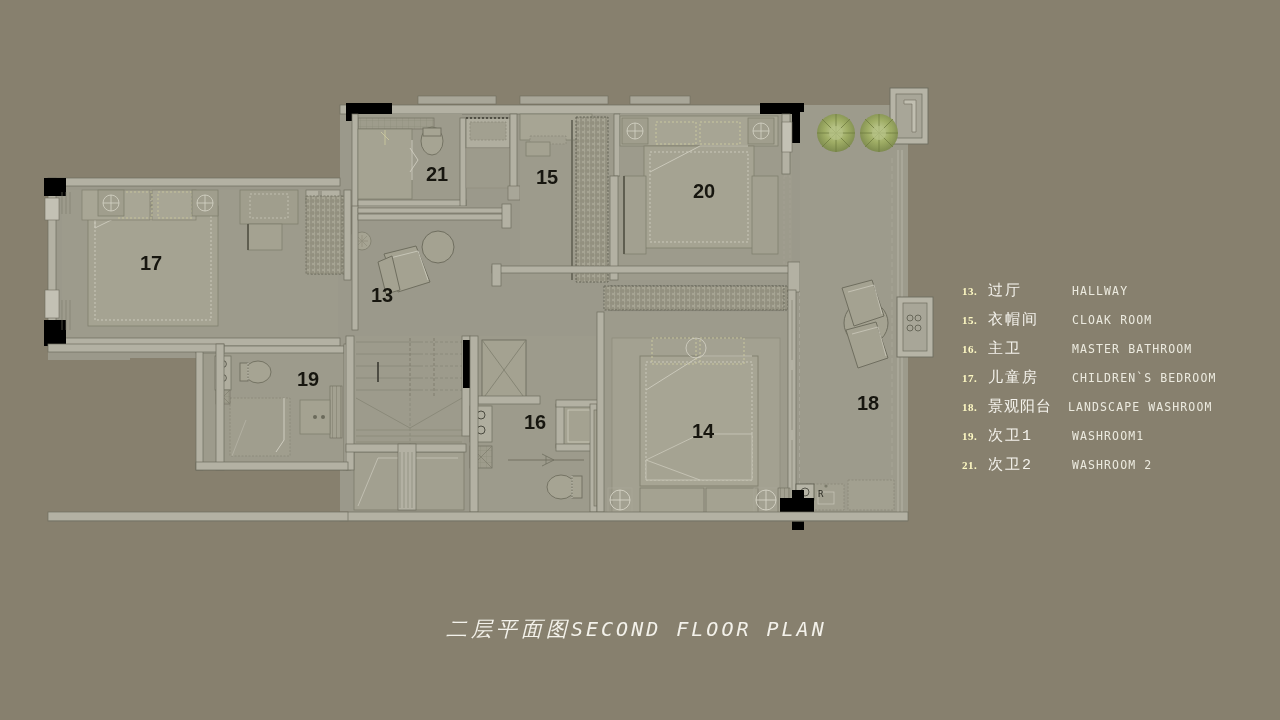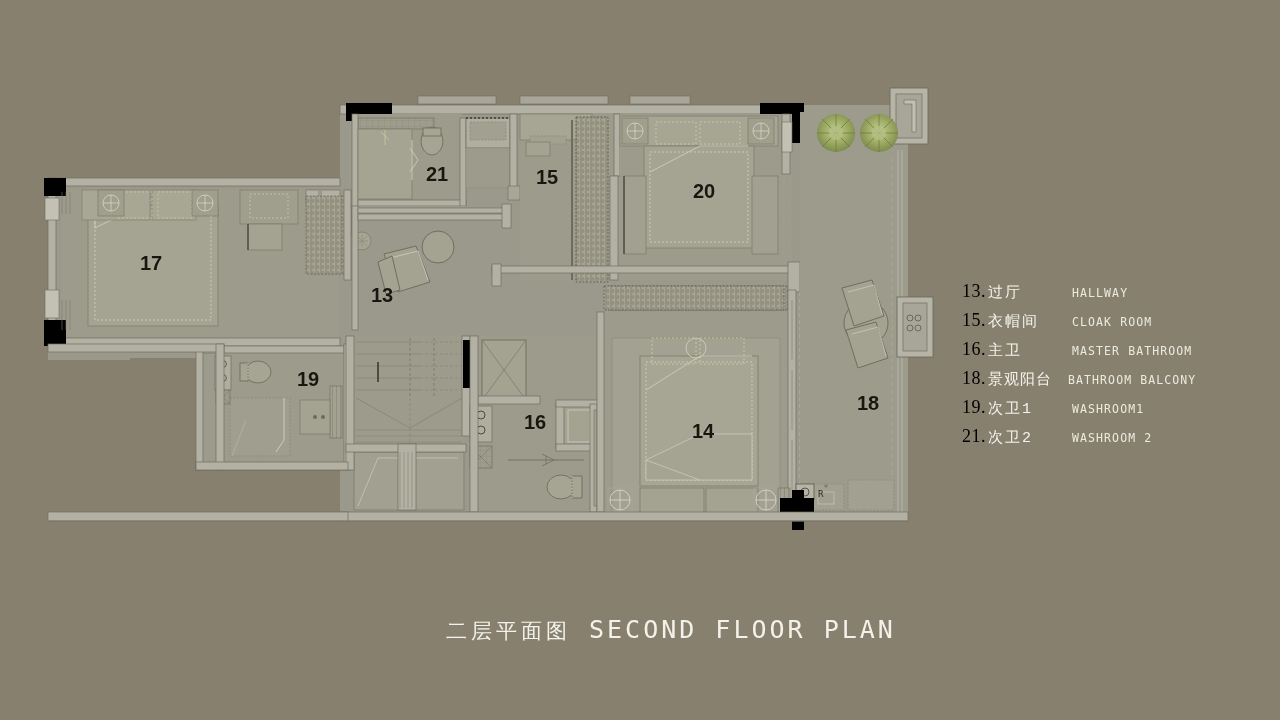--- a/index.html
+++ b/index.html
@@ -15,48 +15,49 @@
 
   
   #legend{
     position:absolute;left:962px;top:281px;width:300px;
   }
   .legend-row{
     display:flex;align-items:baseline;height:29px;
     white-space:nowrap;
   }
   .lg-num{
-    color:#000000;font-size:18px;letter-spacing:.5px;
+    color:#fef9c3;font-size:11px;letter-spacing:.5px;
     font-family:"Liberation Serif",serif;
-    width:26px;display:inline-block;
+    width:26px;display:inline-block;font-weight:bold;
   }
   .lg-cn{
     color:#f4f2ec;font-size:15px;
     font-family:Liberation Mono, monospace;
     letter-spacing:2px;
     min-width:84px;display:inline-block;
   }
   .lg-en{
     color:#eceadf;font-size:11.5px;letter-spacing:1.1px;
     font-family:"DejaVu Sans Mono","Liberation Mono",monospace;
     display:inline-block;
   }
 
   
   #title{
     position:absolute;left:446px;top:615px;
-    display:flex;align-items:baseline;gap:18px;
+    display:flex;align-items:baseline;
     color:#f3f1ea;
+    font-style:italic;
   }
   #title .t-cn{
     font-size:21px;letter-spacing:4px;
     font-family:"DejaVu Sans",sans-serif;
   }
   #title .t-en{
-    font-size:25px;letter-spacing:3px;
+    font-size:20px;letter-spacing:3px;
     font-family:"DejaVu Sans Mono","Liberation Mono",monospace;
   }
 
   
   .room-num{
     position:absolute;color:#17160f;
     font-family:"Liberation Sans",sans-serif;
     font-size:20px;font-weight:700;
     letter-spacing:0px;
     text-shadow:0 0 1px rgba(255,255,255,.15);
@@ -495,23 +496,28 @@
       <span class="lg-num">15.</span>
       <span class="lg-cn">衣帽间</span>
       <span class="lg-en">CLOAK ROOM</span>
     </div>
     <div class="legend-row">
       <span class="lg-num">16.</span>
       <span class="lg-cn">主卫</span>
       <span class="lg-en">MASTER BATHROOM</span>
     </div>
     <div class="legend-row">
+      <span class="lg-num">17.</span>
+      <span class="lg-cn">儿童房</span>
+      <span class="lg-en">CHILDREN`S BEDROOM</span>
+    </div>
+    <div class="legend-row">
       <span class="lg-num">18.</span>
       <span class="lg-cn" style="letter-spacing:1px;min-width:80px">景观阳台</span>
-      <span class="lg-en">BATHROOM BALCONY</span>
+      <span class="lg-en">LANDSCAPE WASHROOM</span>
     </div>
     <div class="legend-row">
       <span class="lg-num">19.</span>
       <span class="lg-cn">次卫1</span>
       <span class="lg-en">WASHROOM1</span>
     </div>
     <div class="legend-row">
       <span class="lg-num">21.</span>
       <span class="lg-cn">次卫2</span>
       <span class="lg-en">WASHROOM 2</span>

